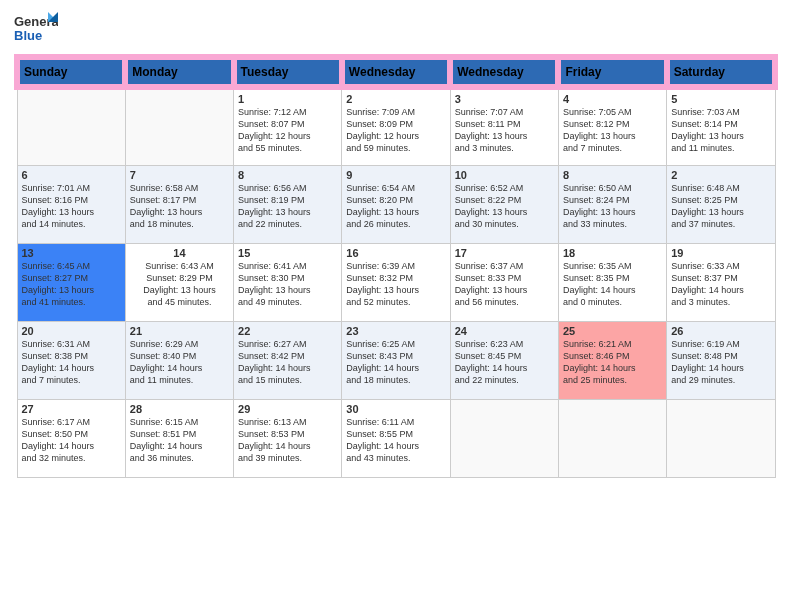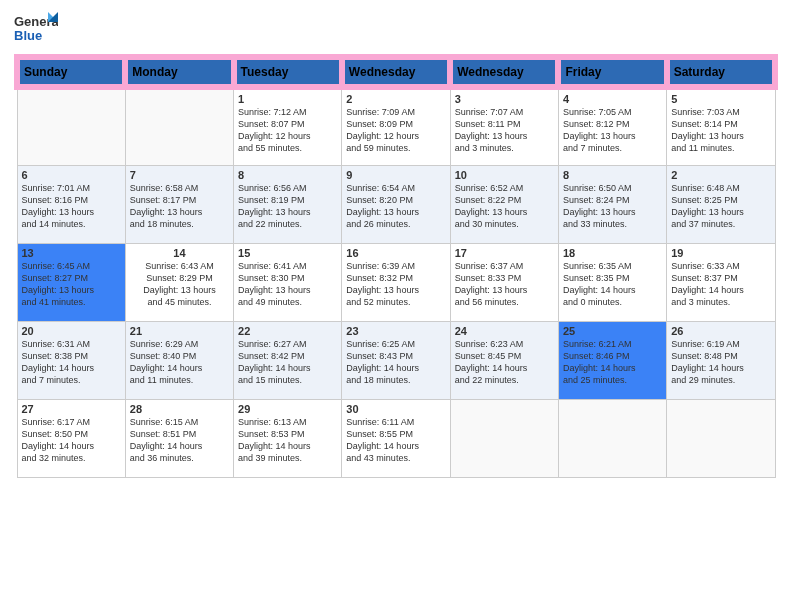--- a/index.html
+++ b/index.html
@@ -284,21 +284,21 @@
 Daylight: 14 hours
 and 18 minutes.</div>
           </td>
           <td style="background: rgb(237, 242, 249);">
             <span class="day-number">24</span>
             <div class="day-info" style="white-space: pre-line;">Sunrise: 6:23 AM
 Sunset: 8:45 PM
 Daylight: 14 hours
 and 22 minutes.</div>
           </td>
-          <td style="background: #3b82f6;">
+          <td style="background: #fca5a5;">
             <span class="day-number">25</span>
             <div class="day-info" style="white-space: pre-line;">Sunrise: 6:21 AM
 Sunset: 8:46 PM
 Daylight: 14 hours
 and 25 minutes.</div>
           </td>
           <td style="background: rgb(237, 242, 249);">
             <span class="day-number">26</span>
             <div class="day-info" style="white-space: pre-line;">Sunrise: 6:19 AM
 Sunset: 8:48 PM

